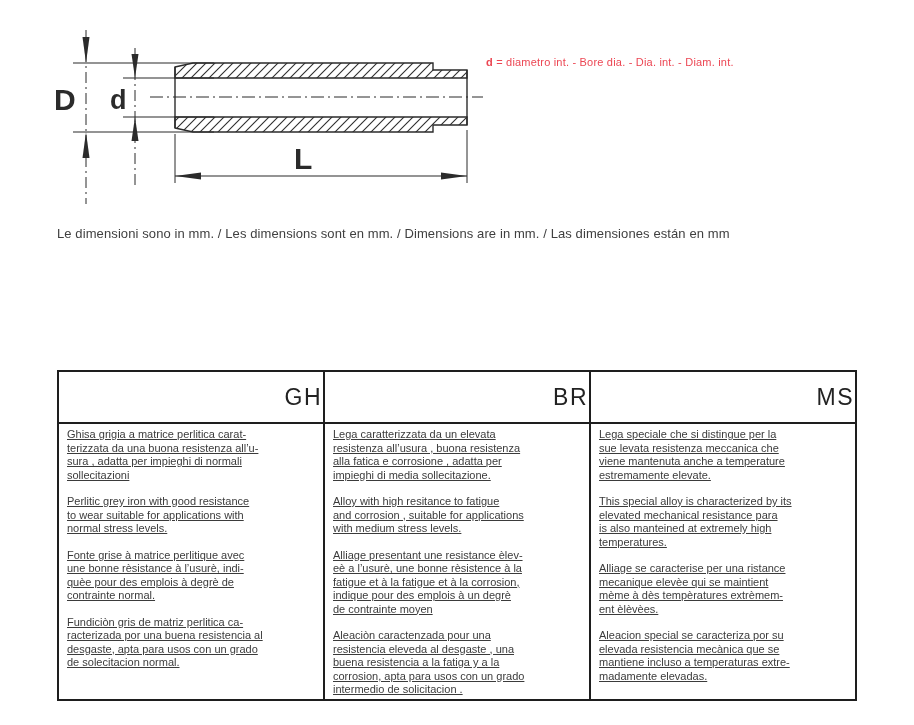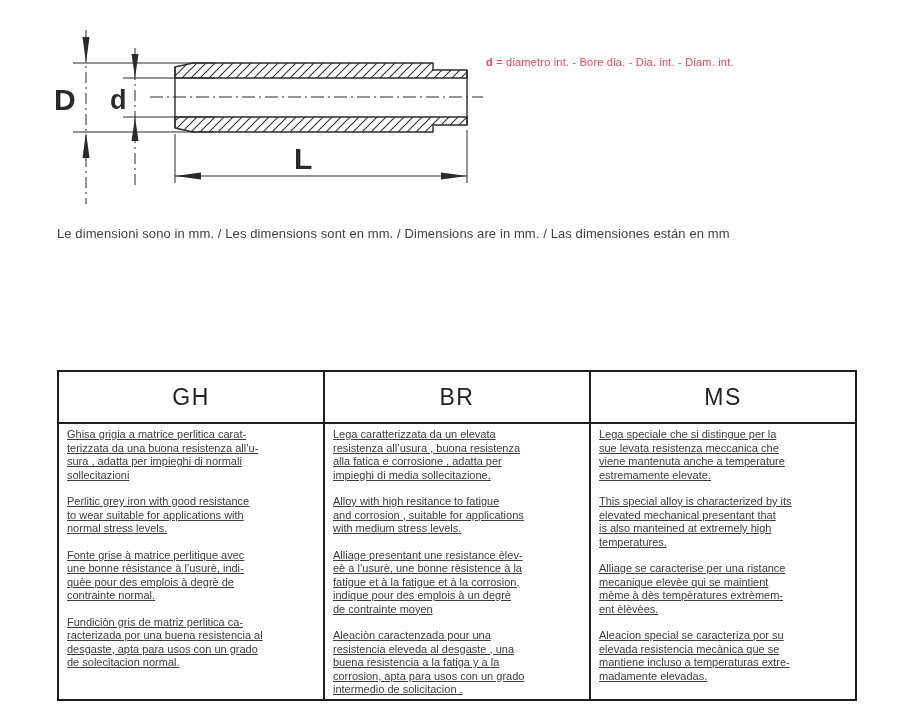--- a/index.html
+++ b/index.html
@@ -58,21 +58,21 @@
   .materials th, .materials td {
     border: 2px solid #1e1e1e;
     width: 33.33%;
   }
   .materials th {
     height: 48px;
     font-size: 23px;
     font-weight: 500;
     letter-spacing: 1.5px;
     color: #222222;
-    text-align: center;
+    text-align: right;
     vertical-align: middle;
   }
   .materials td {
     vertical-align: top;
     padding: 4px 8px 2px 8px;
     color: #3b3b3b;
     font-size: 11px;
     line-height: 13.5px;
   }
   .materials td p {
@@ -186,21 +186,21 @@
 buena resistencia a la fatiga y a la
 corrosion, apta para usos con un grado
 intermedio de solicitacion .</p>
         </td>
         <td>
           <p>Lega speciale che si distingue per la
 sue levata resistenza meccanica che
 viene mantenuta anche a temperature
 estremamente elevate.</p>
           <p>This special alloy is characterized by its
-elevated mechanical presentant that
+elevated mechanical resistance para
 is also manteined at extremely high
 temperatures.</p>
           <p>Alliage se caracterise per una ristance
 mecanique elevèe qui se maintient
 mème à dès tempèratures extrèmem-
 ent èlèvèes.</p>
           <p>Aleacion special se caracteriza por su
 elevada resistencia mecànica que se
 mantiene incluso a temperaturas extre-
 madamente elevadas.</p>

